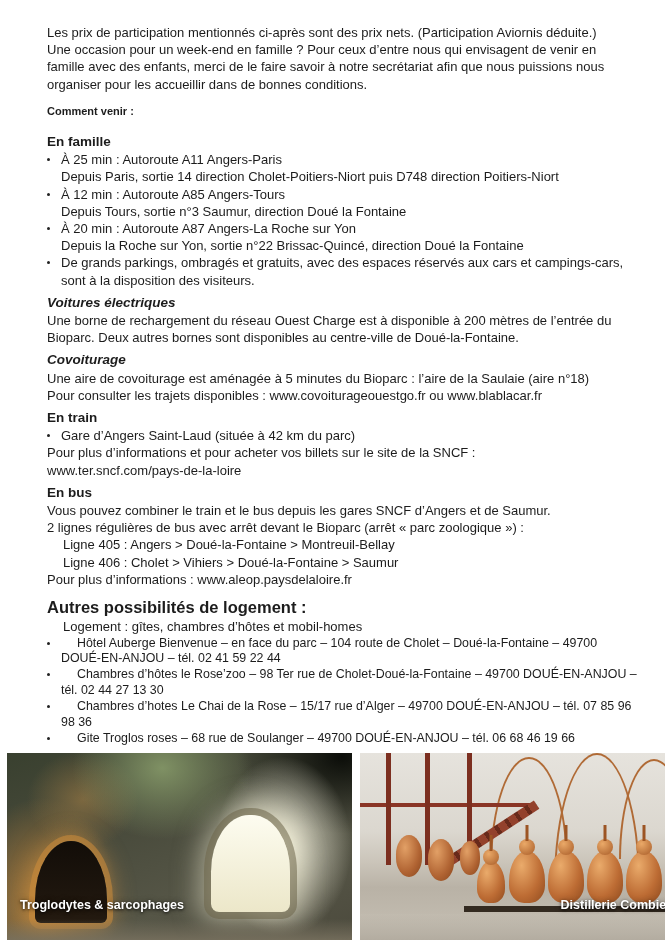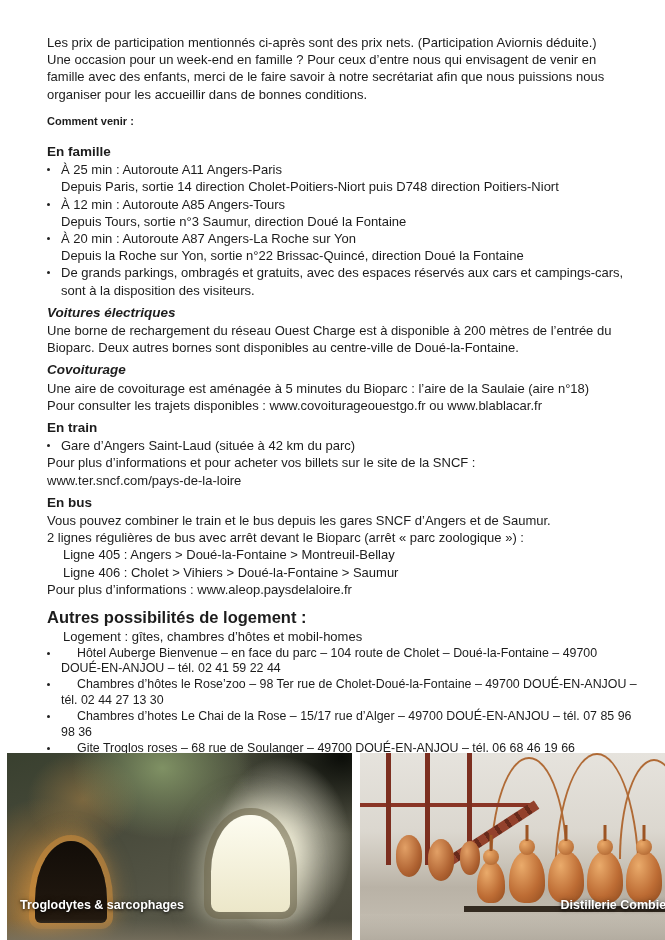--- a/index.html
+++ b/index.html
@@ -3,21 +3,21 @@
 <meta charset="utf-8">
 <style>
   * { margin:0; padding:0; box-sizing:border-box; }
   html,body { background:#888; }
   .page {
     position:relative; width:665px; height:940px; margin:0 auto;
     background:#ffffff; overflow:hidden;
     font-family:"Liberation Sans", sans-serif;
     color:#1c1c1c; font-size:13px; line-height:17.2px;
   }
-  .content { position:absolute; top:34px; left:47px; right:28px; }
+  .content { position:absolute; top:24px; left:47px; right:28px; }
 
   .para { margin:0; }
   .h-main { font-weight:bold; font-size:11px; margin:10px 0 13px; }
   .h-sub  { font-weight:bold; font-size:13.5px; margin:5px 0 1px; }
   .h-sub.italic { font-style:italic; }
   .h-lodging { font-weight:bold; font-size:16.5px; margin:11px 0 2px; }
 
   .bullet-row { display:flex; }
   .bullet-dot { flex:none; width:14px; padding-top:7px; }
   .bullet-dot::before { content:""; display:block; width:3px; height:3px; border-radius:50%; background:#222; }

